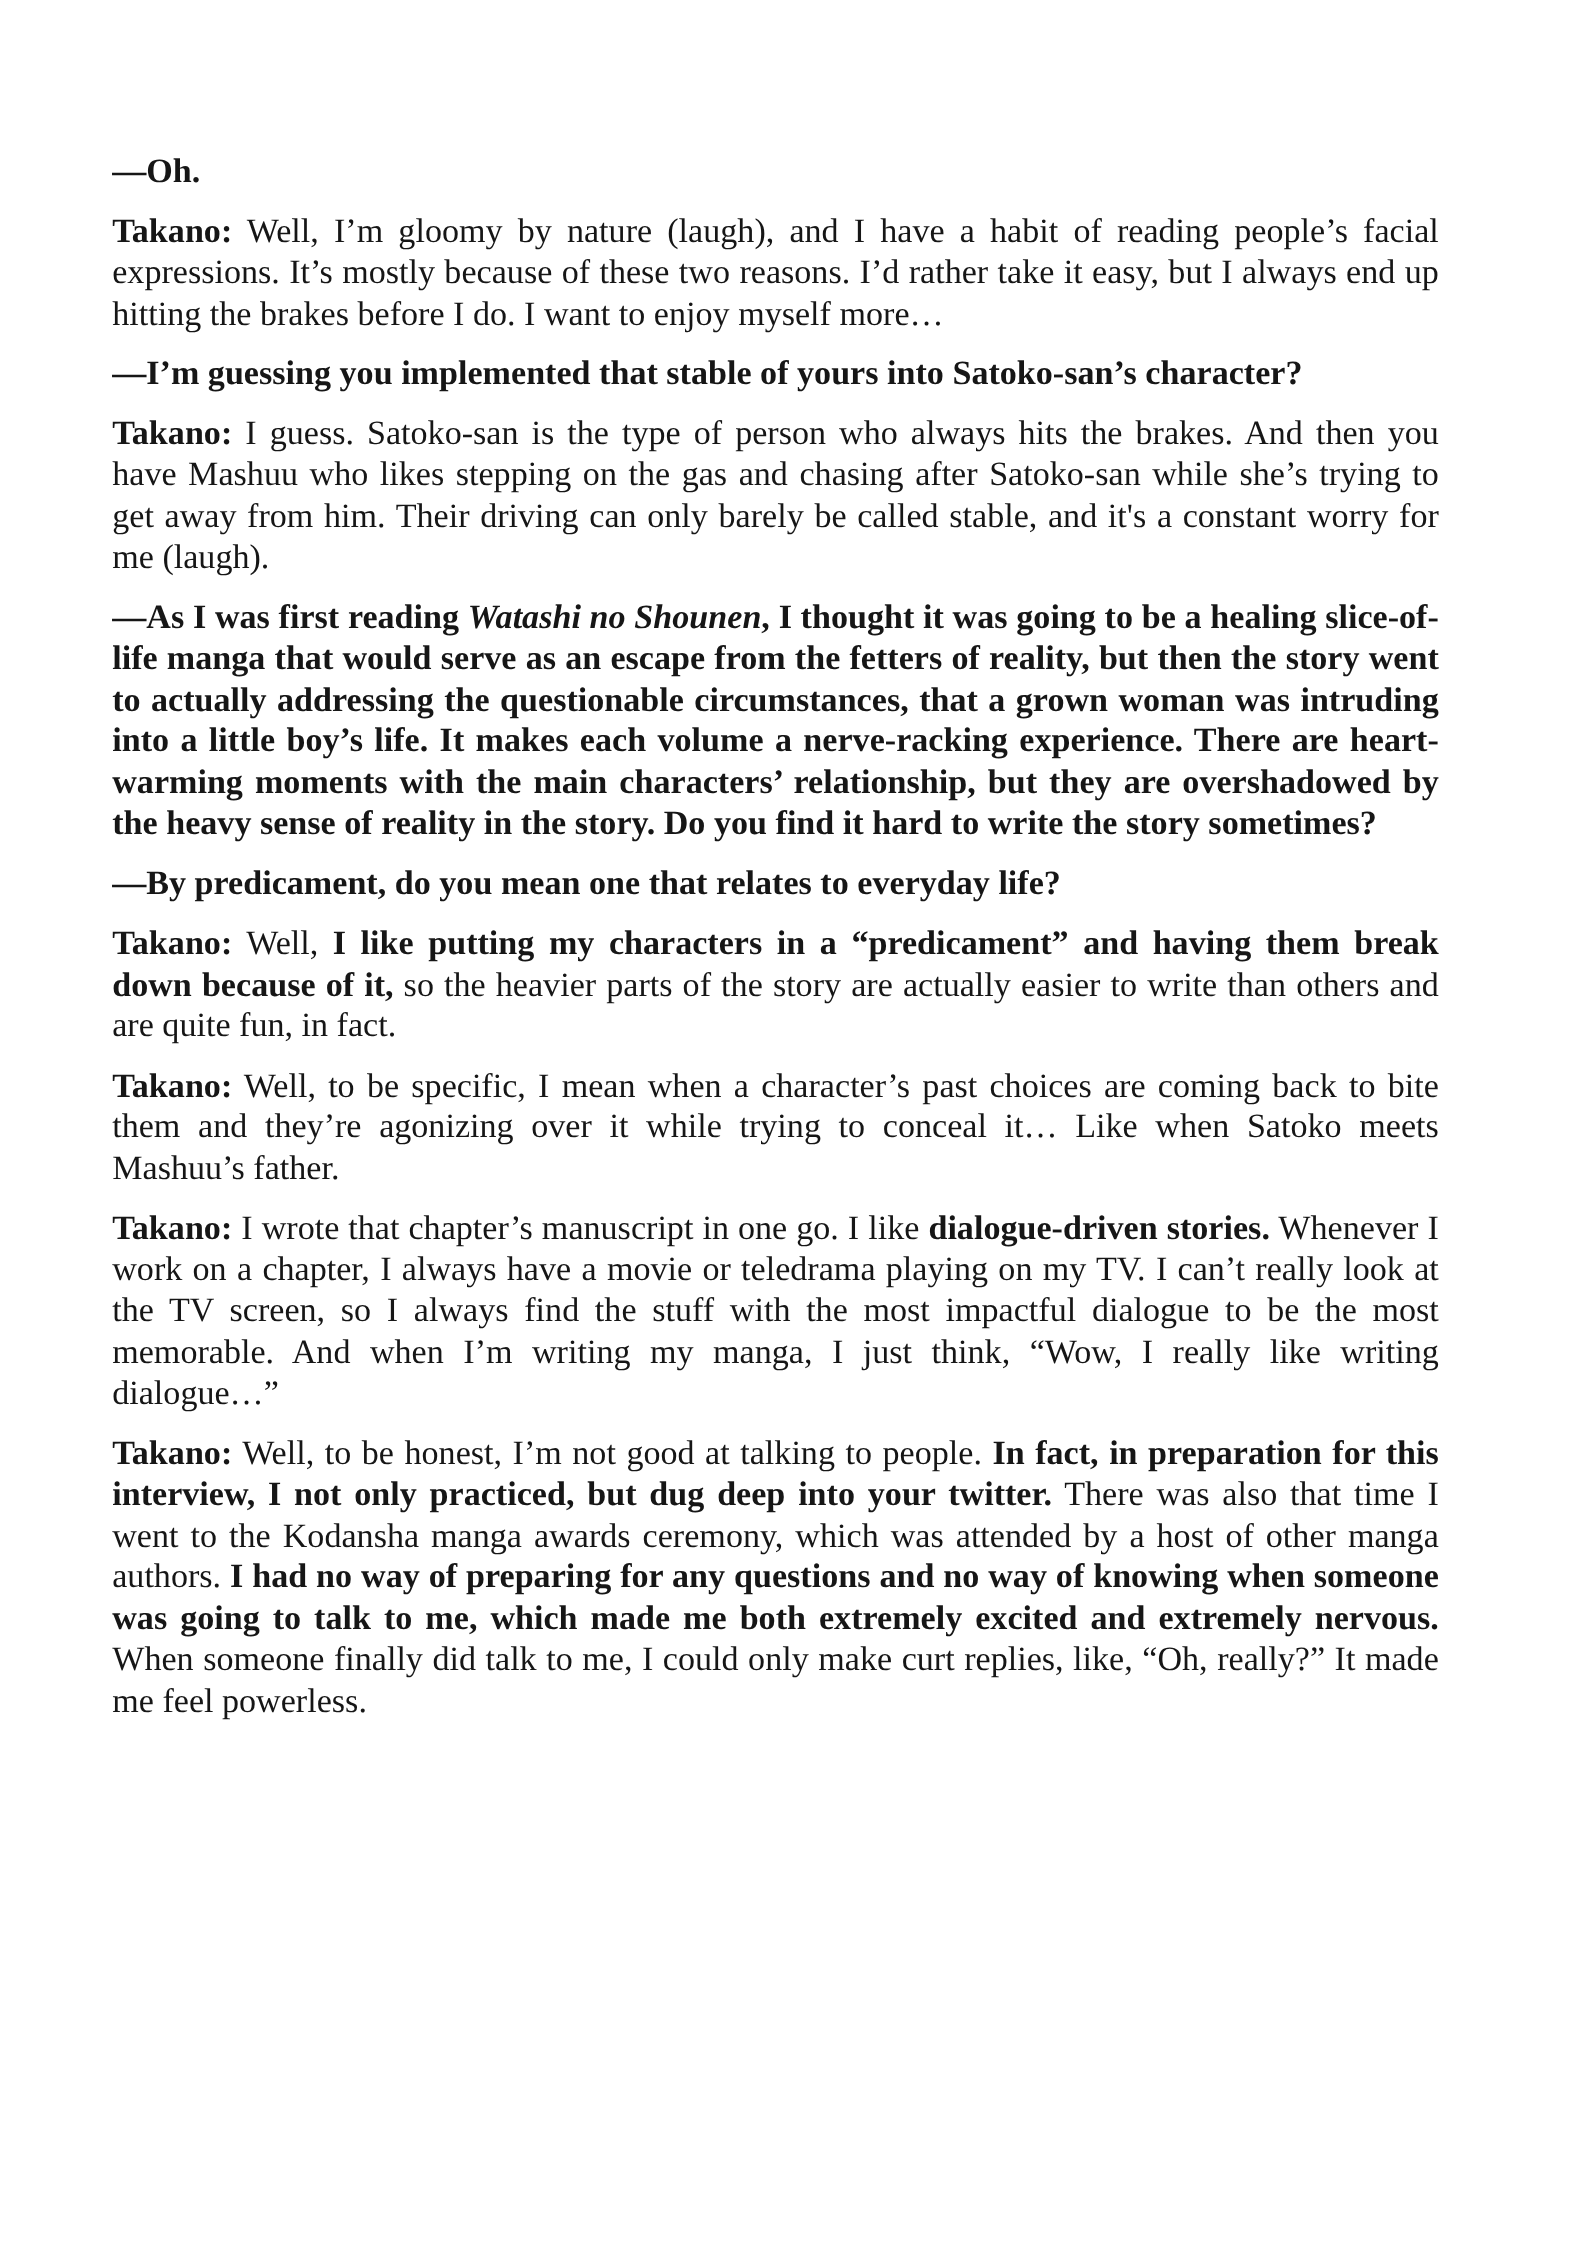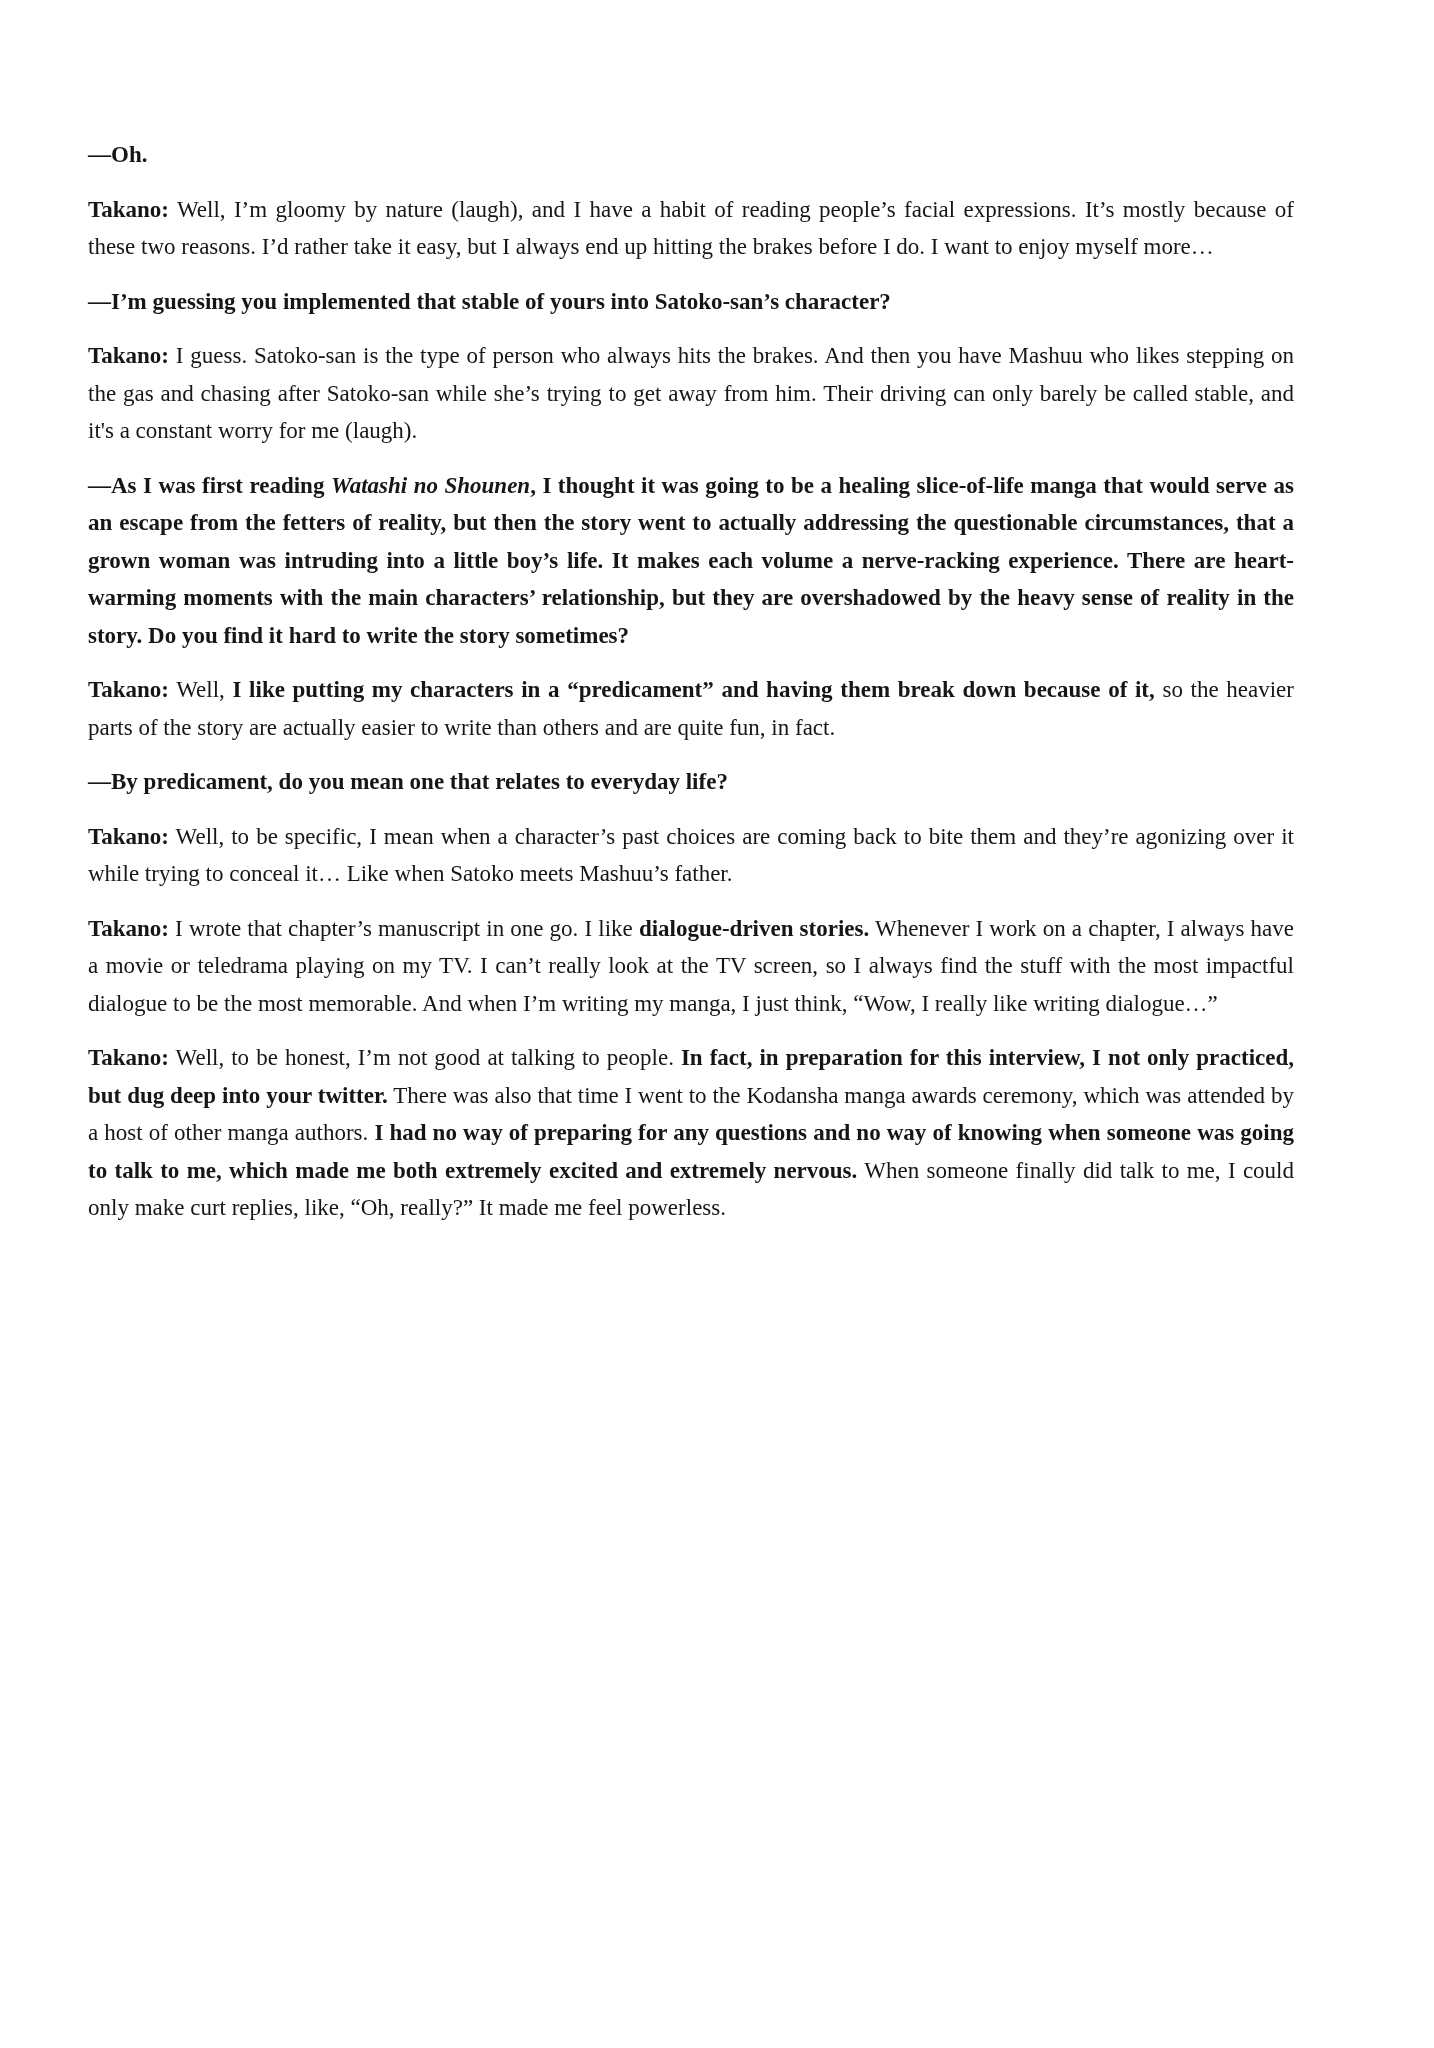--- a/index.html
+++ b/index.html
@@ -11,24 +11,24 @@
     position: relative;
     width: 1434px;
     height: 2048px;
     background: #ffffff;
     overflow: hidden;
     font-family: "Liberation Serif", "DejaVu Serif", serif;
     color: #161616;
   }
   .content {
     position: absolute;
-    left: 88px;
+    left: 102px;
     top: 136px;
     width: 1206px;
-    font-size: 23px;
+    font-size: 31px;
     line-height: 37.5px;
   }
   .para {
     margin: 0 0 17px 0;
     text-align: justify;
   }
   .para:last-child { margin-bottom: 0; font-family: Liberation Serif, serif; }
   .seg-regular { font-weight: normal; font-style: normal; }
   .seg-bold { font-weight: bold; font-style: normal; }
   .seg-bold-italic { font-weight: bold; font-style: italic; }
@@ -37,19 +37,19 @@
 <body>
 
 <div class="page" style="background: rgb(255, 255, 255); color: rgb(22, 22, 22);">
   <main class="content">
 
   <p class="para question"><span class="seg-bold">—Oh.</span></p>
       <p class="para answer"><span class="seg-bold">Takano:</span><span class="seg-regular"> Well, I’m gloomy by nature (laugh), and I have a habit of reading people’s facial expressions. It’s mostly because of these two reasons. I’d rather take it easy, but I always end up hitting the brakes before I do. I want to enjoy myself more…</span></p>
       <p class="para question"><span class="seg-bold">—I’m guessing you implemented that stable of yours into Satoko-san’s character?</span></p>
       <p class="para answer"><span class="seg-bold">Takano:</span><span class="seg-regular"> I guess. Satoko-san is the type of person who always hits the brakes. And then you have Mashuu who likes stepping on the gas and chasing after Satoko-san while she’s trying to get away from him. Their driving can only barely be called stable, and it's a constant worry for me (laugh).</span></p>
       <p class="para question"><span class="seg-bold">—As I was first reading </span><span class="seg-bold-italic">Watashi no Shounen</span><span class="seg-bold">, I thought it was going to be a healing slice-of-life manga that would serve as an escape from the fetters of reality, but then the story went to actually addressing the questionable circumstances, that a grown woman was intruding into a little boy’s life. It makes each volume a nerve-racking experience. There are heart-warming moments with the main characters’ relationship, but they are overshadowed by the heavy sense of reality in the story. Do you find it hard to write the story sometimes?</span></p>
+      <p class="para question"><span class="seg-bold">—By predicament, do you mean one that relates to everyday life?</span></p>
       <p class="para answer"><span class="seg-bold">Takano:</span><span class="seg-regular"> Well, </span><span class="seg-bold">I like putting my characters in a “predicament” and having them break down because of it,</span><span class="seg-regular"> so the heavier parts of the story are actually easier to write than others and are quite fun, in fact.</span></p>
-      <p class="para question"><span class="seg-bold">—By predicament, do you mean one that relates to everyday life?</span></p>
       <p class="para answer"><span class="seg-bold">Takano:</span><span class="seg-regular"> Well, to be specific, I mean when a character’s past choices are coming back to bite them and they’re agonizing over it while trying to conceal it… Like when Satoko meets Mashuu’s father.</span></p>
       <p class="para answer"><span class="seg-bold">Takano:</span><span class="seg-regular"> I wrote that chapter’s manuscript in one go. I like </span><span class="seg-bold">dialogue-driven stories.</span><span class="seg-regular"> Whenever I work on a chapter, I always have a movie or teledrama playing on my TV. I can’t really look at the TV screen, so I always find the stuff with the most impactful dialogue to be the most memorable. And when I’m writing my manga, I just think, “Wow, I really like writing dialogue…”</span></p>
       <p class="para answer"><span class="seg-bold">Takano:</span><span class="seg-regular"> Well, to be honest, I’m not good at talking to people. </span><span class="seg-bold">In fact, in preparation for this interview, I not only practiced, but dug deep into your twitter.</span><span class="seg-regular"> There was also that time I went to the Kodansha manga awards ceremony, which was attended by a host of other manga authors. </span><span class="seg-bold">I had no way of preparing for any questions and no way of knowing when someone was going to talk to me, which made me both extremely excited and extremely nervous.</span><span class="seg-regular"> When someone finally did talk to me, I could only make curt replies, like, “Oh, really?” It made me feel powerless.</span></p>
     </main>
 </div>
 
 </body></html>

